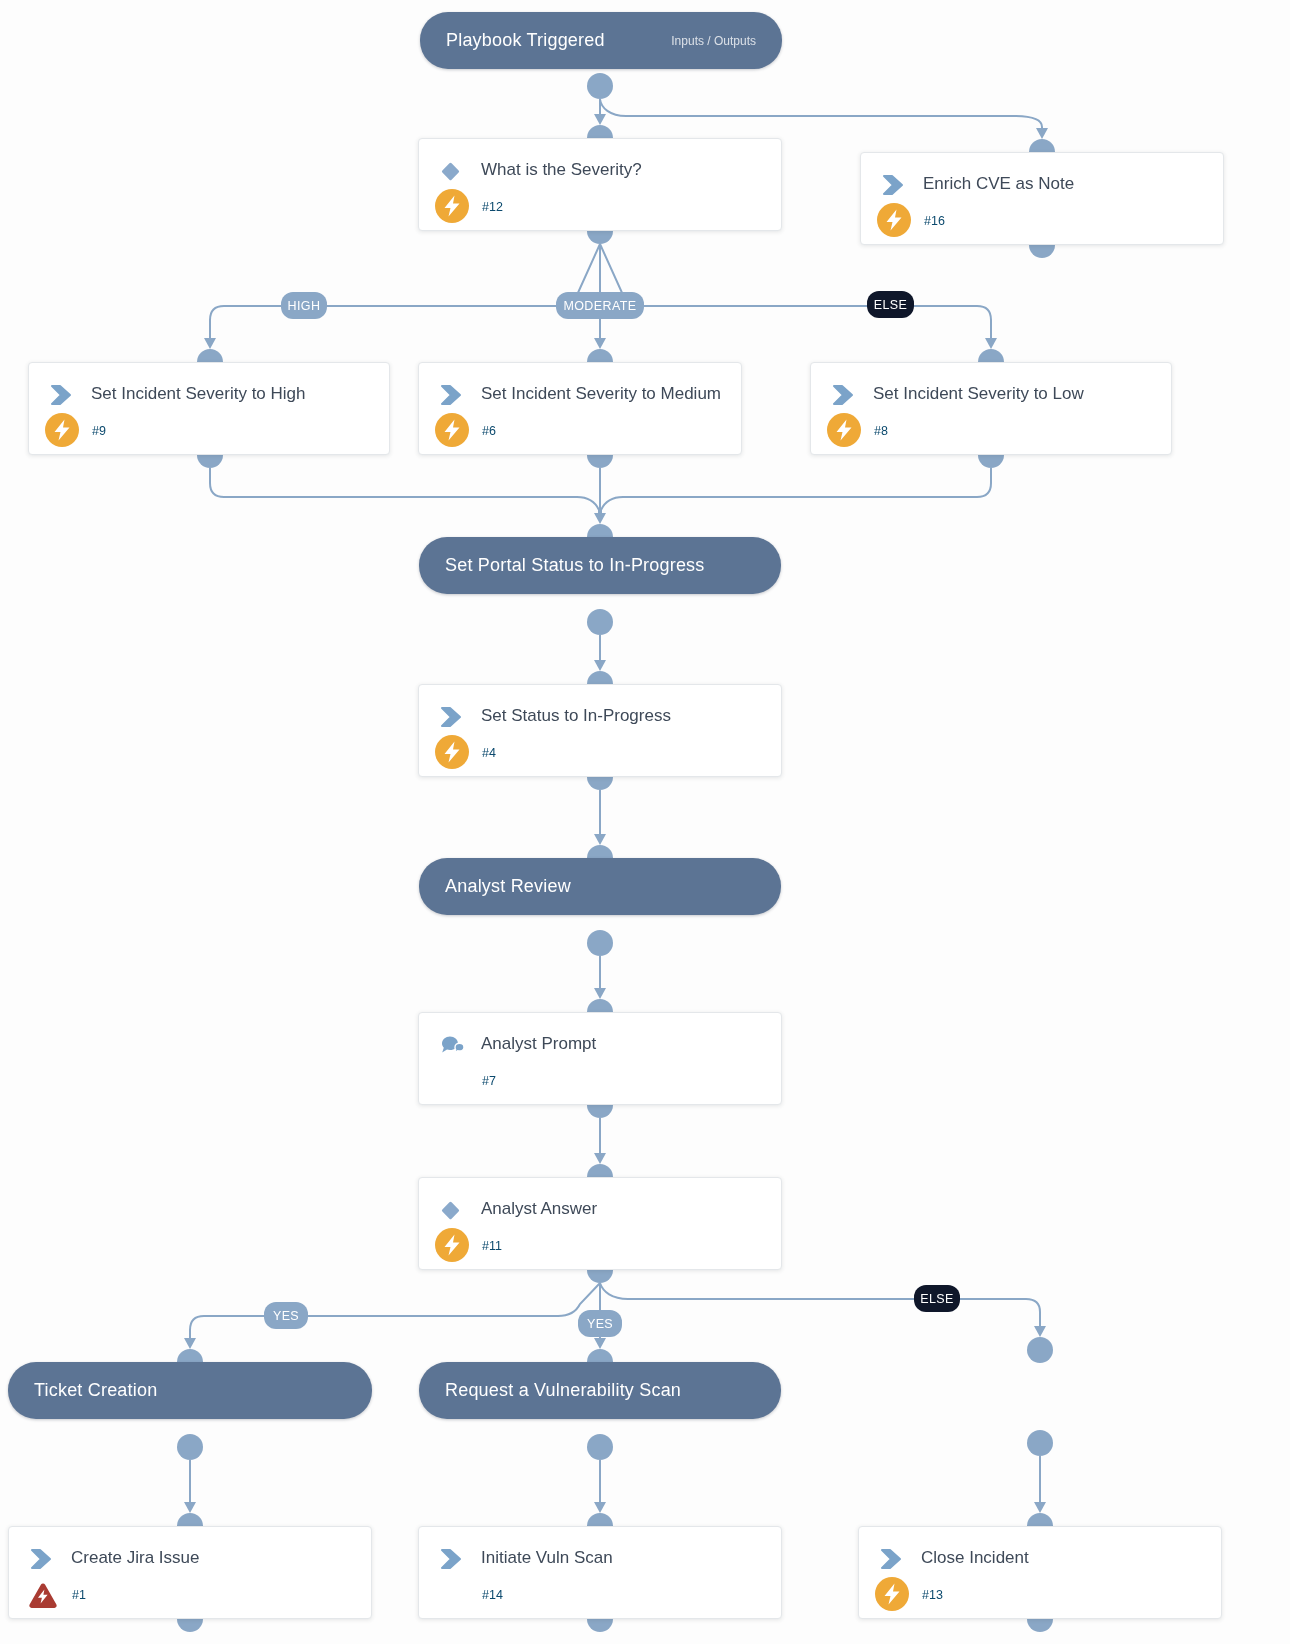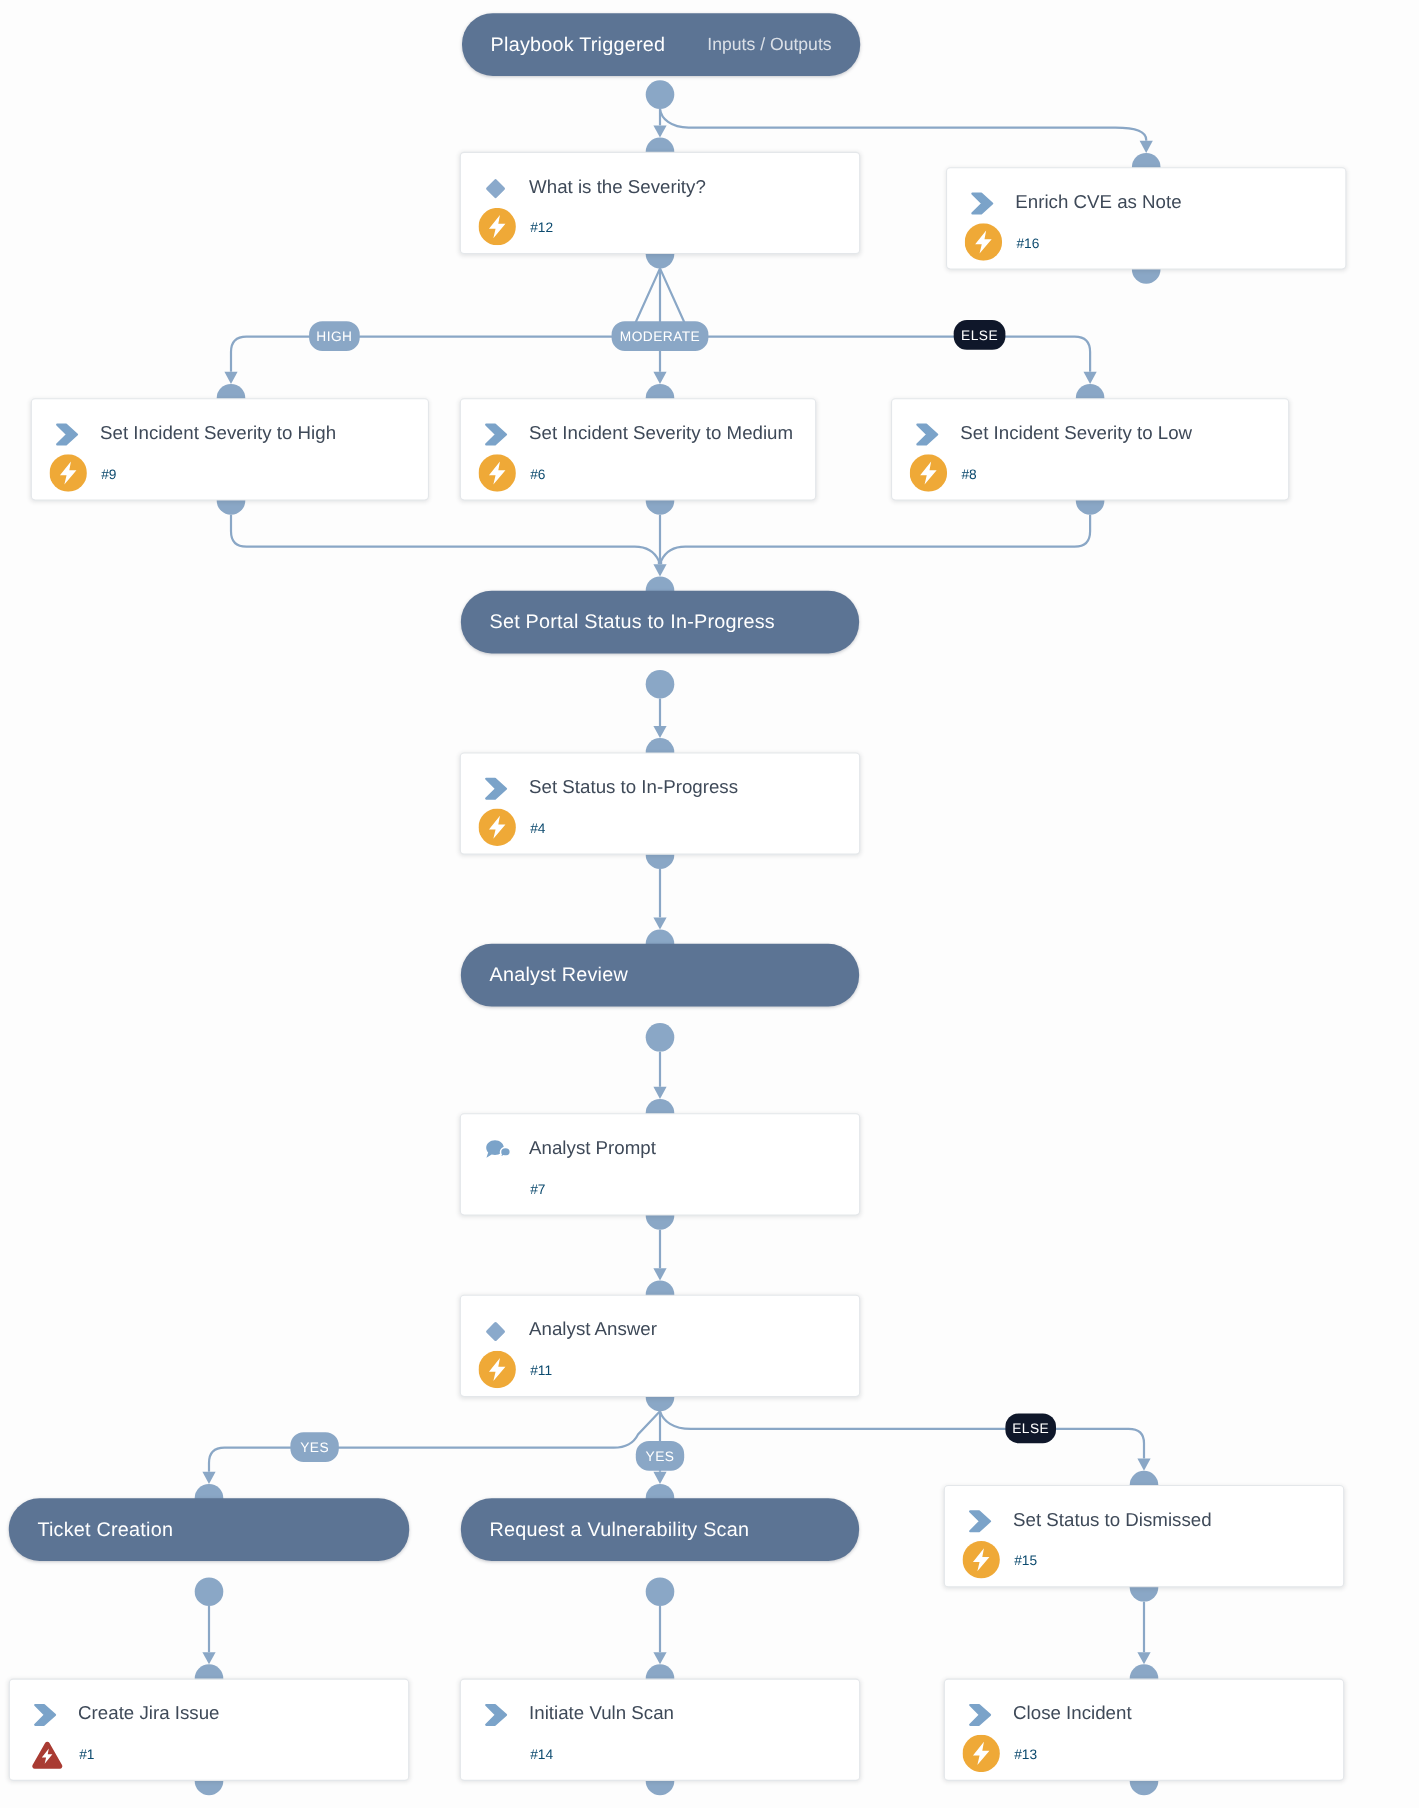--- a/index.html
+++ b/index.html
@@ -4,21 +4,21 @@
 <style>
   html,body{margin:0;padding:0;background:#fdfdfd;}
   #canvas{position:relative;width:1290px;height:1644px;overflow:hidden;
           font-family:"Liberation Sans","DejaVu Sans",sans-serif;background:#fdfdfd;}
   #wires{position:absolute;left:0;top:0;z-index:0;}
   .node{position:absolute;z-index:1;box-sizing:border-box;}
   .pill{height:57px;background:#5c7494;border-radius:28px;color:#ffffff;
         display:flex;align-items:center;padding:0 26px;
         box-shadow:0 1px 3px rgba(30,40,60,.25);justify-content:flex-end;}
   .pill-label{font-size:18px;letter-spacing:.2px;flex:1;white-space:nowrap;}
-  .io-label{font-size:16px;color:rgba(255,255,255,.78);white-space:nowrap;}
+  .io-label{font-size:12px;color:rgba(255,255,255,.78);white-space:nowrap;}
   .card{height:93px;background:#ffffff;border:1px solid #e4e7ea;border-radius:4px;
         box-shadow:0 1px 4px rgba(40,50,60,.12);}
   .type-icon{position:absolute;left:20px;top:21px;width:26px;height:24px;}
   .card-title{position:absolute;left:62px;top:21px;font-size:17px;color:#3e4958;white-space:nowrap;}
   .status-icon{position:absolute;left:16px;top:50px;width:34px;height:34px;}
   .status-icon.tri{left:18px;top:54px;}
   .card-number{position:absolute;left:63px;top:61px;font-size:12.5px;color:#0c4a6e;}
   .branch-label{position:absolute;z-index:2;height:27px;border-radius:12px;background:#8aa7c6;
         color:#ffffff;font-size:12.5px;letter-spacing:.4px;display:flex;align-items:center;
         justify-content:center;white-space:nowrap;}
@@ -249,35 +249,20 @@
   <div class="branch-label" style="left:578px;top:1310px;width:44px">YES</div>
   <div class="branch-label dark" style="left:914px;top:1285px;width:46px">ELSE</div>
 
   <div class="node pill" style="left:8px;top:1362px;width:364px">
     <span class="pill-label">Ticket Creation</span>
   </div>
   <div class="node pill" style="left:419px;top:1362px;width:362px">
     <span class="pill-label">Request a Vulnerability Scan</span>
   </div>
 
-  <div class="node card" style="left:858px;top:1350px;width:364px">
-    <span class="type-icon">
-      <svg width="24" height="22">
-          <polygon points="3,2 11,2 21,11 11,20 3,20 12,11" fill="#7ba3c9" stroke="#7ba3c9" stroke-width="2" stroke-linejoin="round"></polygon>
-        </svg>
-    </span>
-    <div class="card-title">Set Status to Dismissed</div>
-    <span class="status-icon">
-      <svg width="34" height="34">
-          <circle cx="17" cy="17" r="17" fill="#efa937"></circle>
-          <path d="M19.5,6.5 L9.5,19 H15.5 L13.5,27.5 L24.5,14.5 H18 Z" fill="#fff"></path>
-        </svg>
-    </span>
-    <div class="card-number">#15</div>
-  </div>
 
   <div class="node card" style="left:8px;top:1526px;width:364px">
     <span class="type-icon">
       <svg width="24" height="22">
           <polygon points="3,2 11,2 21,11 11,20 3,20 12,11" fill="#7ba3c9" stroke="#7ba3c9" stroke-width="2" stroke-linejoin="round"></polygon>
         </svg>
     </span>
     <div class="card-title">Create Jira Issue</div>
     <span class="status-icon tri">
       <svg width="32" height="30">

